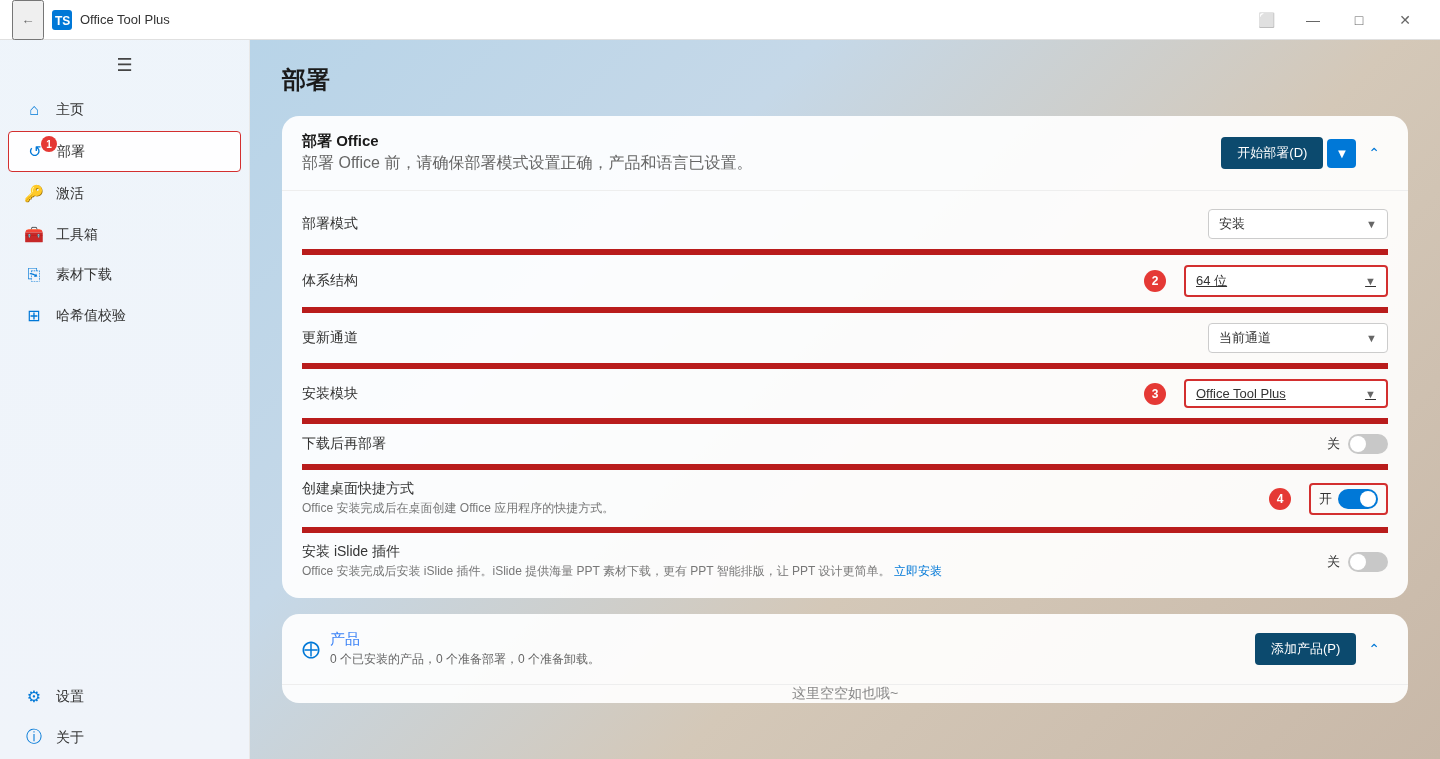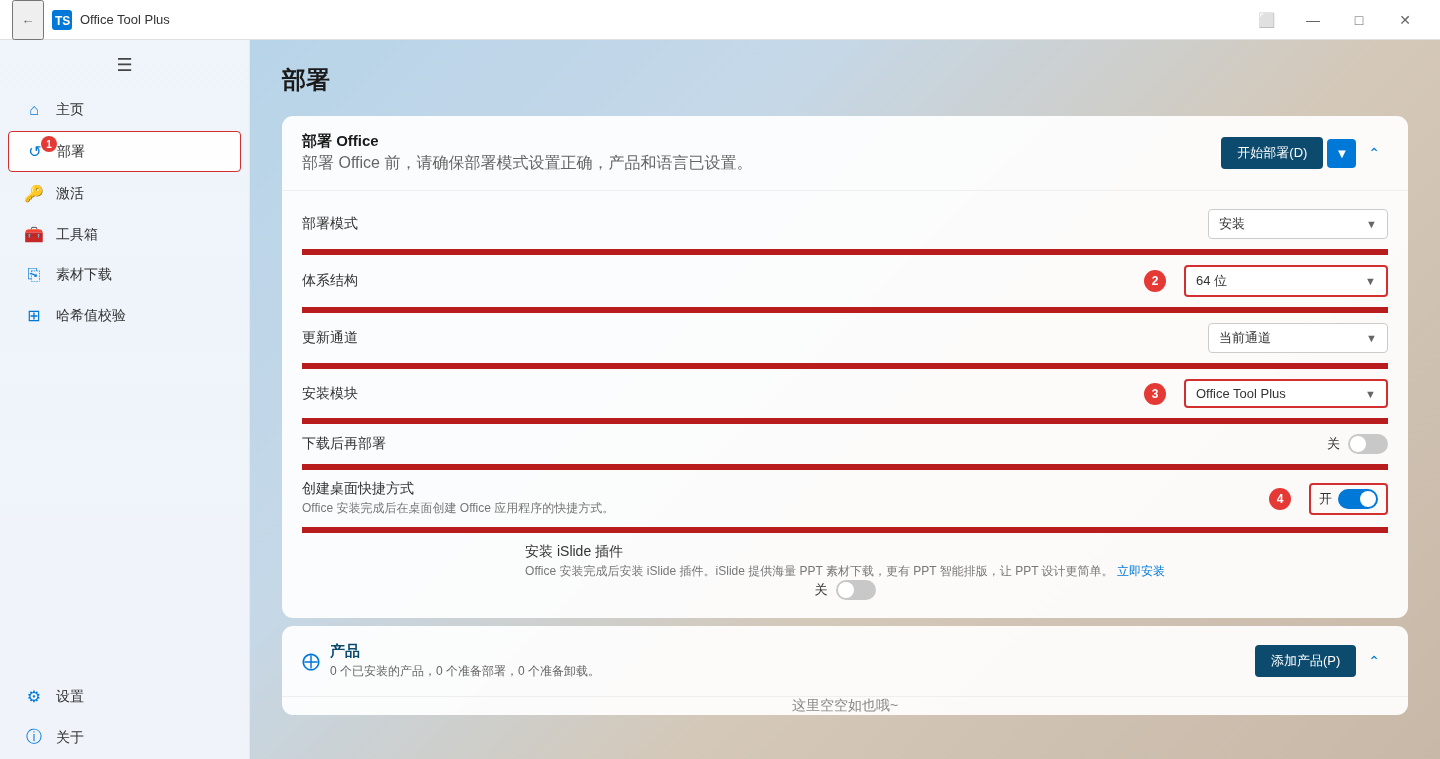--- a/index.html
+++ b/index.html
@@ -97,22 +97,22 @@
       padding: 24px 32px;
     }
     .page-title {
       font-size: 24px; font-weight: 600; color: #1a1a1a;
       margin-bottom: 20px;
     }
 
     
     .card {
       background: rgba(255,255,255,0.92);
-      border-radius: 11px;
-      margin-bottom: 8px;
+      border-radius: 17px;
+      margin-bottom: 16px;
       overflow: hidden;
     }
 
     
     .card-header {
       display: flex; align-items: center;
       padding: 16px 20px;
       border-bottom: 1px solid #eee;
     }
     .card-header-text { flex: 1; }
@@ -179,41 +179,42 @@
     }
 
     
     .control-box {
       border: 2px solid #d32f2f;
       border-radius: 4px;
       padding: 0;
     }
     .control-box .dropdown {
       border: none;
+      text-decoration: underline;
     }
 
     
     .step-badge {
       width: 22px; height: 22px;
       border-radius: 50%;
       background: #e53935; color: #fff;
       font-size: 12px; font-weight: bold;
       display: flex; align-items: center; justify-content: center;
       margin-right: 12px;
       flex-shrink: 0;
     }
 
     
     .products-header {
       display: flex; align-items: center;
       padding: 16px 20px;
     }
     .products-icon { color: #0078d7; font-size: 18px; margin-right: 10px; }
     .products-text { flex: 1; }
-    .products-title { font-size: 15px; font-weight: 700; color: #0c4a6e; }
+    .products-title { font-size: 15px; font-weight: 400; color: #3b82f6; }
     .products-subtitle { font-size: 12px; color: #666; margin-top: 2px; }
     .products-empty {
       text-align: center;
       color: #888; font-size: 14px;
       border-top: 1px solid #eee;
     }
 
     
     a { color: #0078d7; text-decoration: none; cursor: pointer; }
 
@@ -393,21 +394,21 @@
               <span class="step-badge">4</span>
               <div class="control-box" style="padding:4px 8px; display:flex; align-items:center; gap:6px;">
                 <span style="font-size:13px;color:#333;">开</span>
                 <div class="toggle on">
                   <div class="toggle-thumb"></div>
                 </div>
               </div>
             </div>
           </div>
 
-          <div class="setting-row" style="border-bottom:none;flex-direction:column;">
+          <div class="setting-row" style="border-bottom:none;">
             <div class="setting-label">
               <div>安装 iSlide 插件</div>
               <div class="setting-label-sub">
                 <span>Office 安装完成后安装 iSlide 插件。iSlide 提供海量 PPT 素材下载，更有 PPT 智能排版，让 PPT 设计更简单。</span>
                 <a>立即安装</a>
               </div>
             </div>
             <div class="setting-control">
               <div class="toggle-wrap">
                 <span>关</span>

